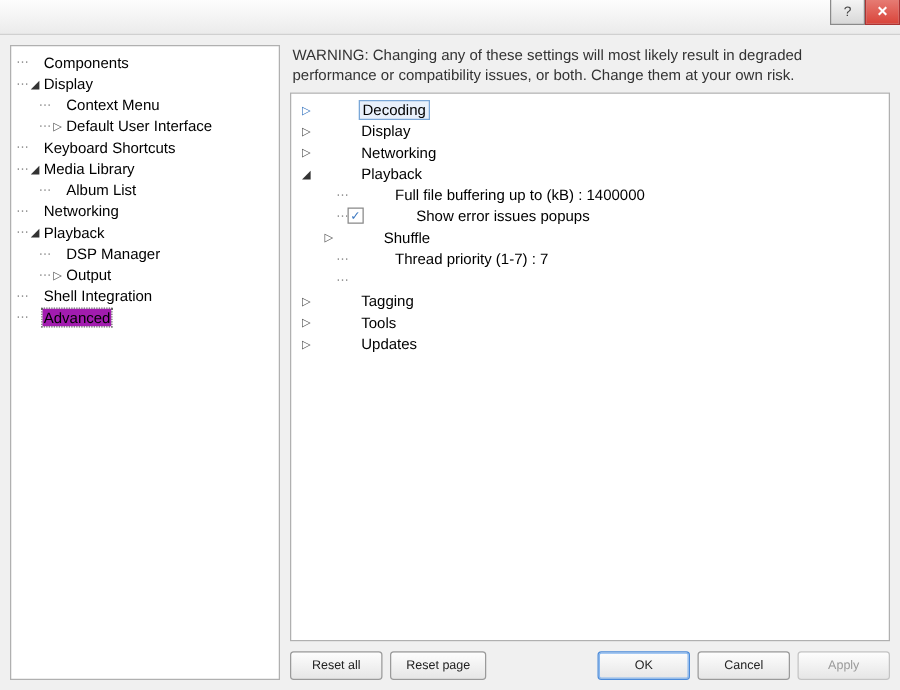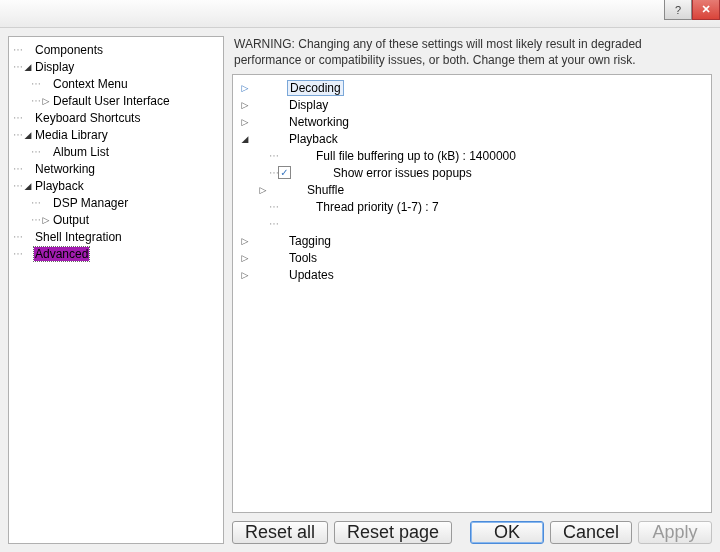--- a/index.html
+++ b/index.html
@@ -150,21 +150,21 @@
   gap: 6px;
 }
 .button-row .spacer { flex: 1; }
 .btn {
   min-width: 74px;
   height: 23px;
   background: linear-gradient(to bottom, #fdfdfd, #e6e6e6);
   border: 1px solid #9a9a9a;
   border-radius: 3px;
   font-family: inherit;
-  font-size: 18px;
+  font-size: 10px;
   padding: 0 12px;
   color: #222;
 }
 .btn.default {
   border: 1px solid #4c8bd9;
   box-shadow: 0 0 0 1px #87b7ef inset;
 }
 .btn.disabled {
   color: #9a9a9a;
   border-color: #c3c3c3;

